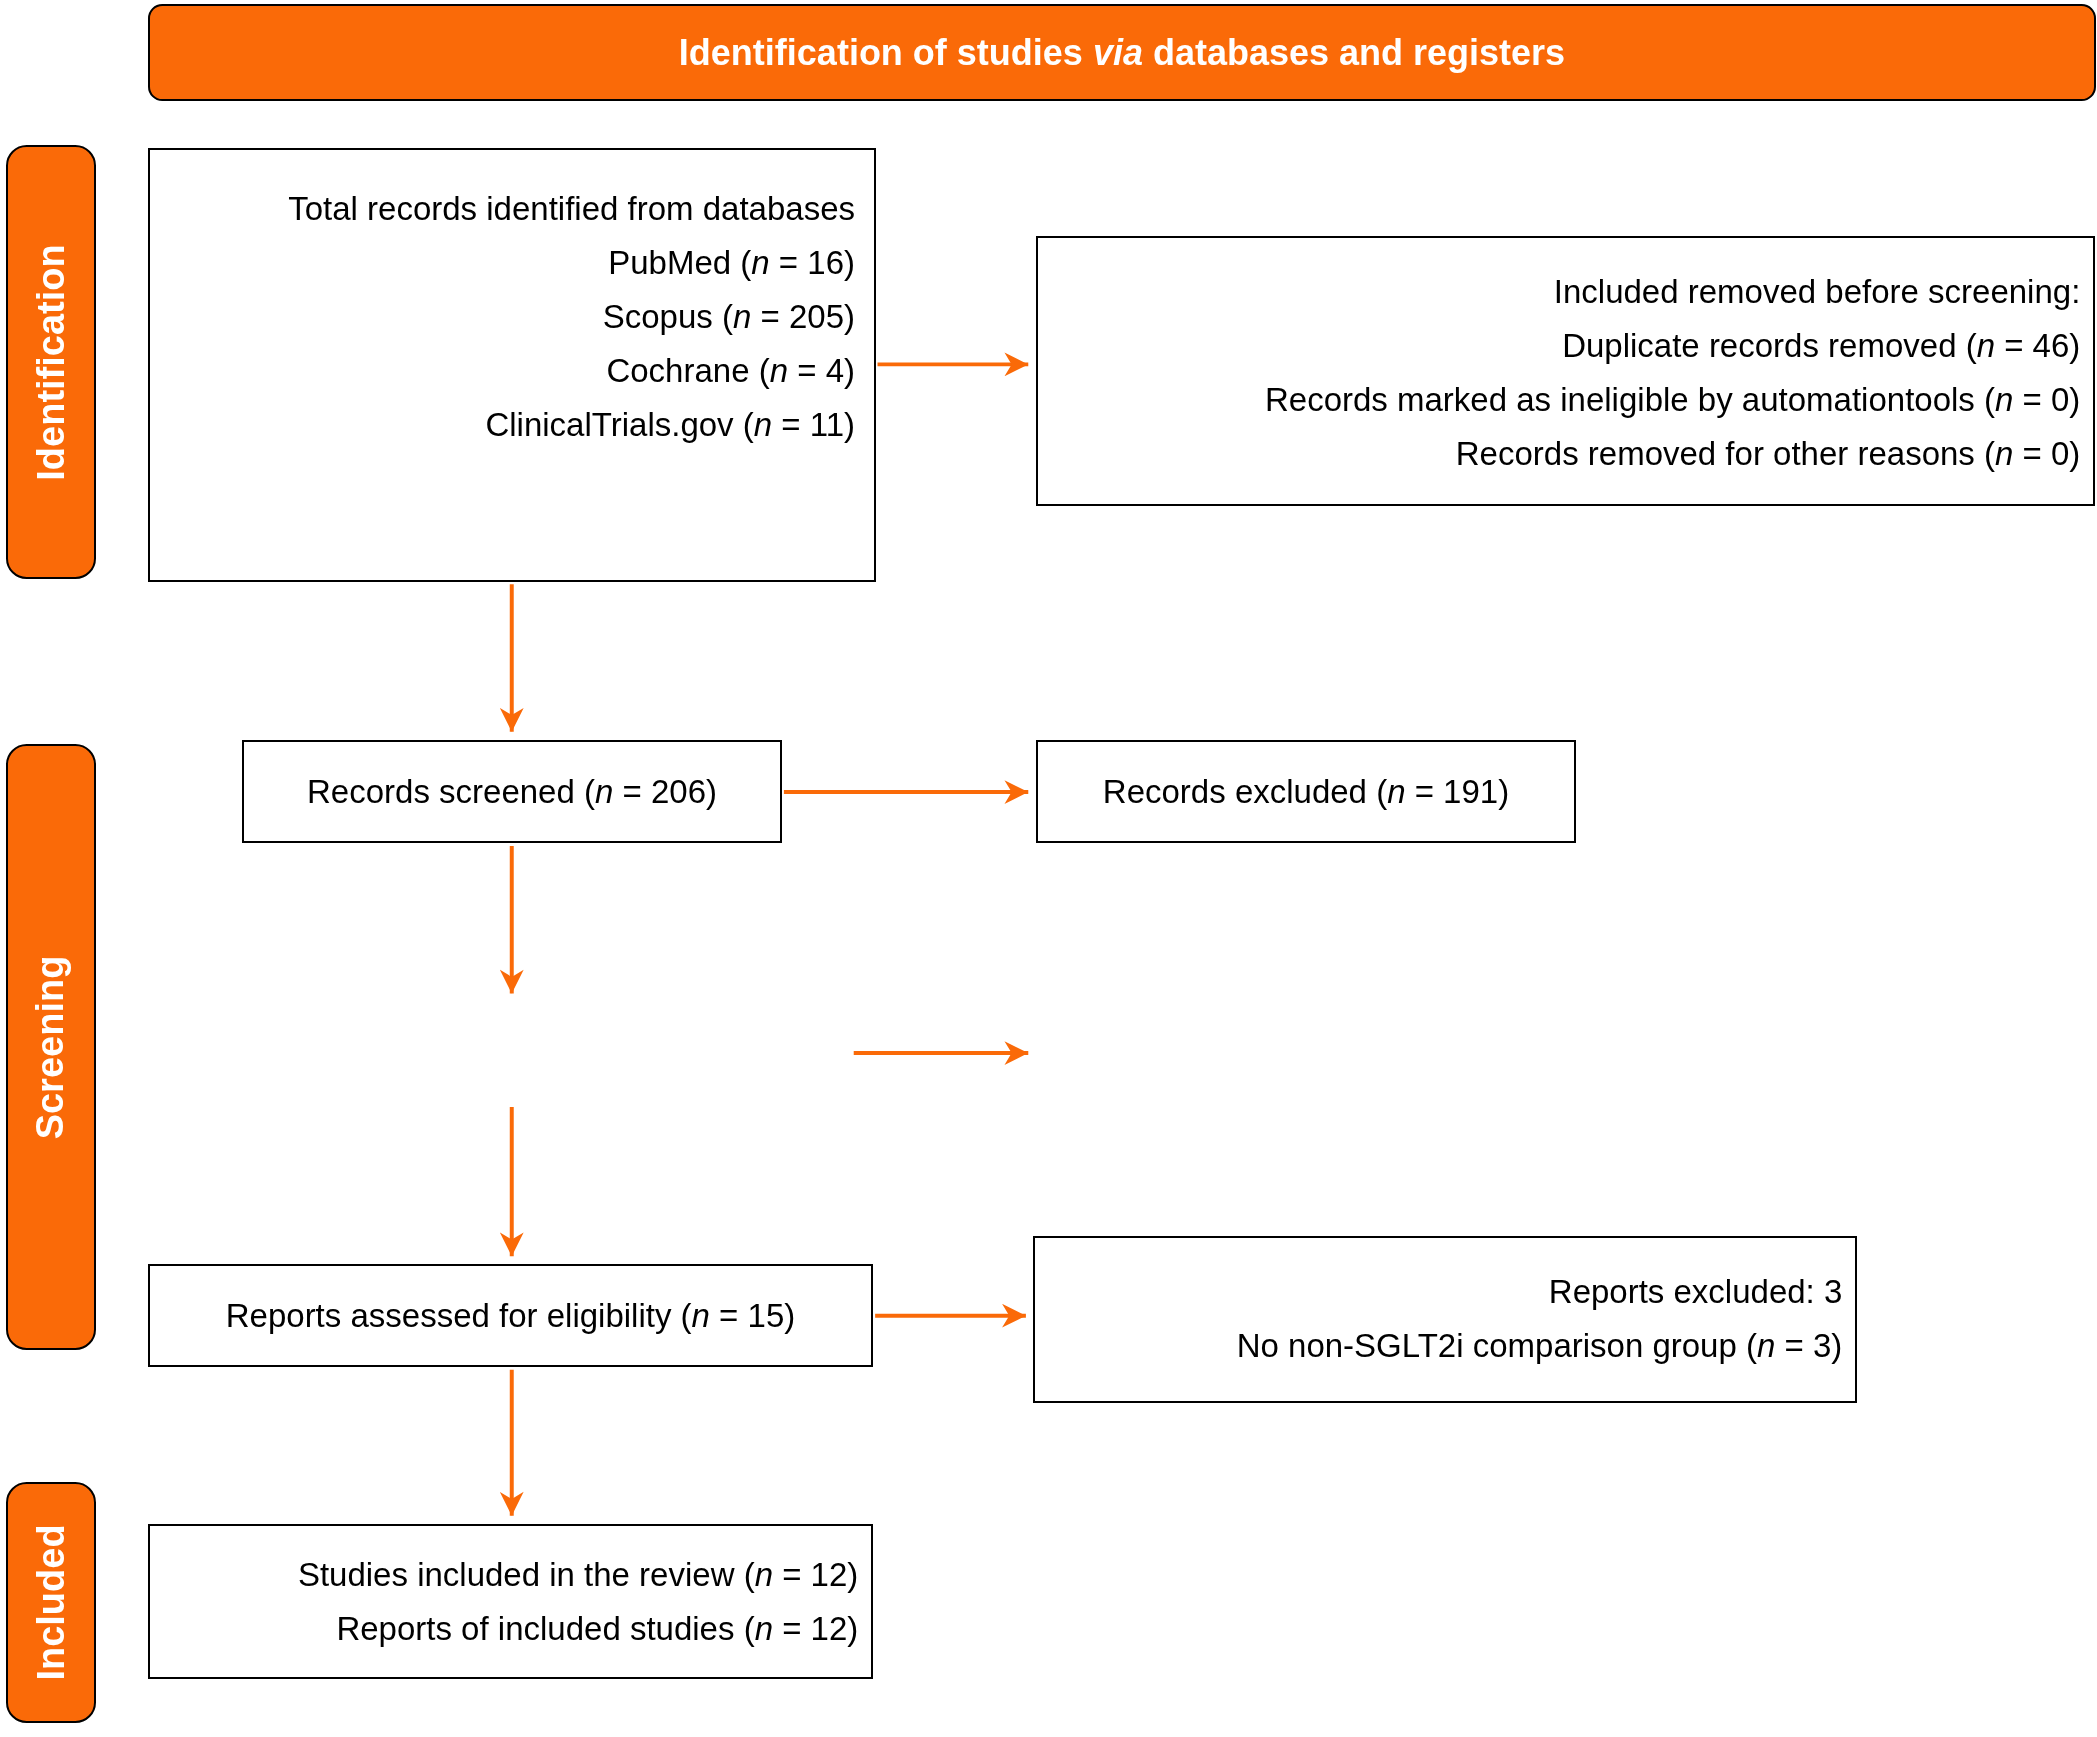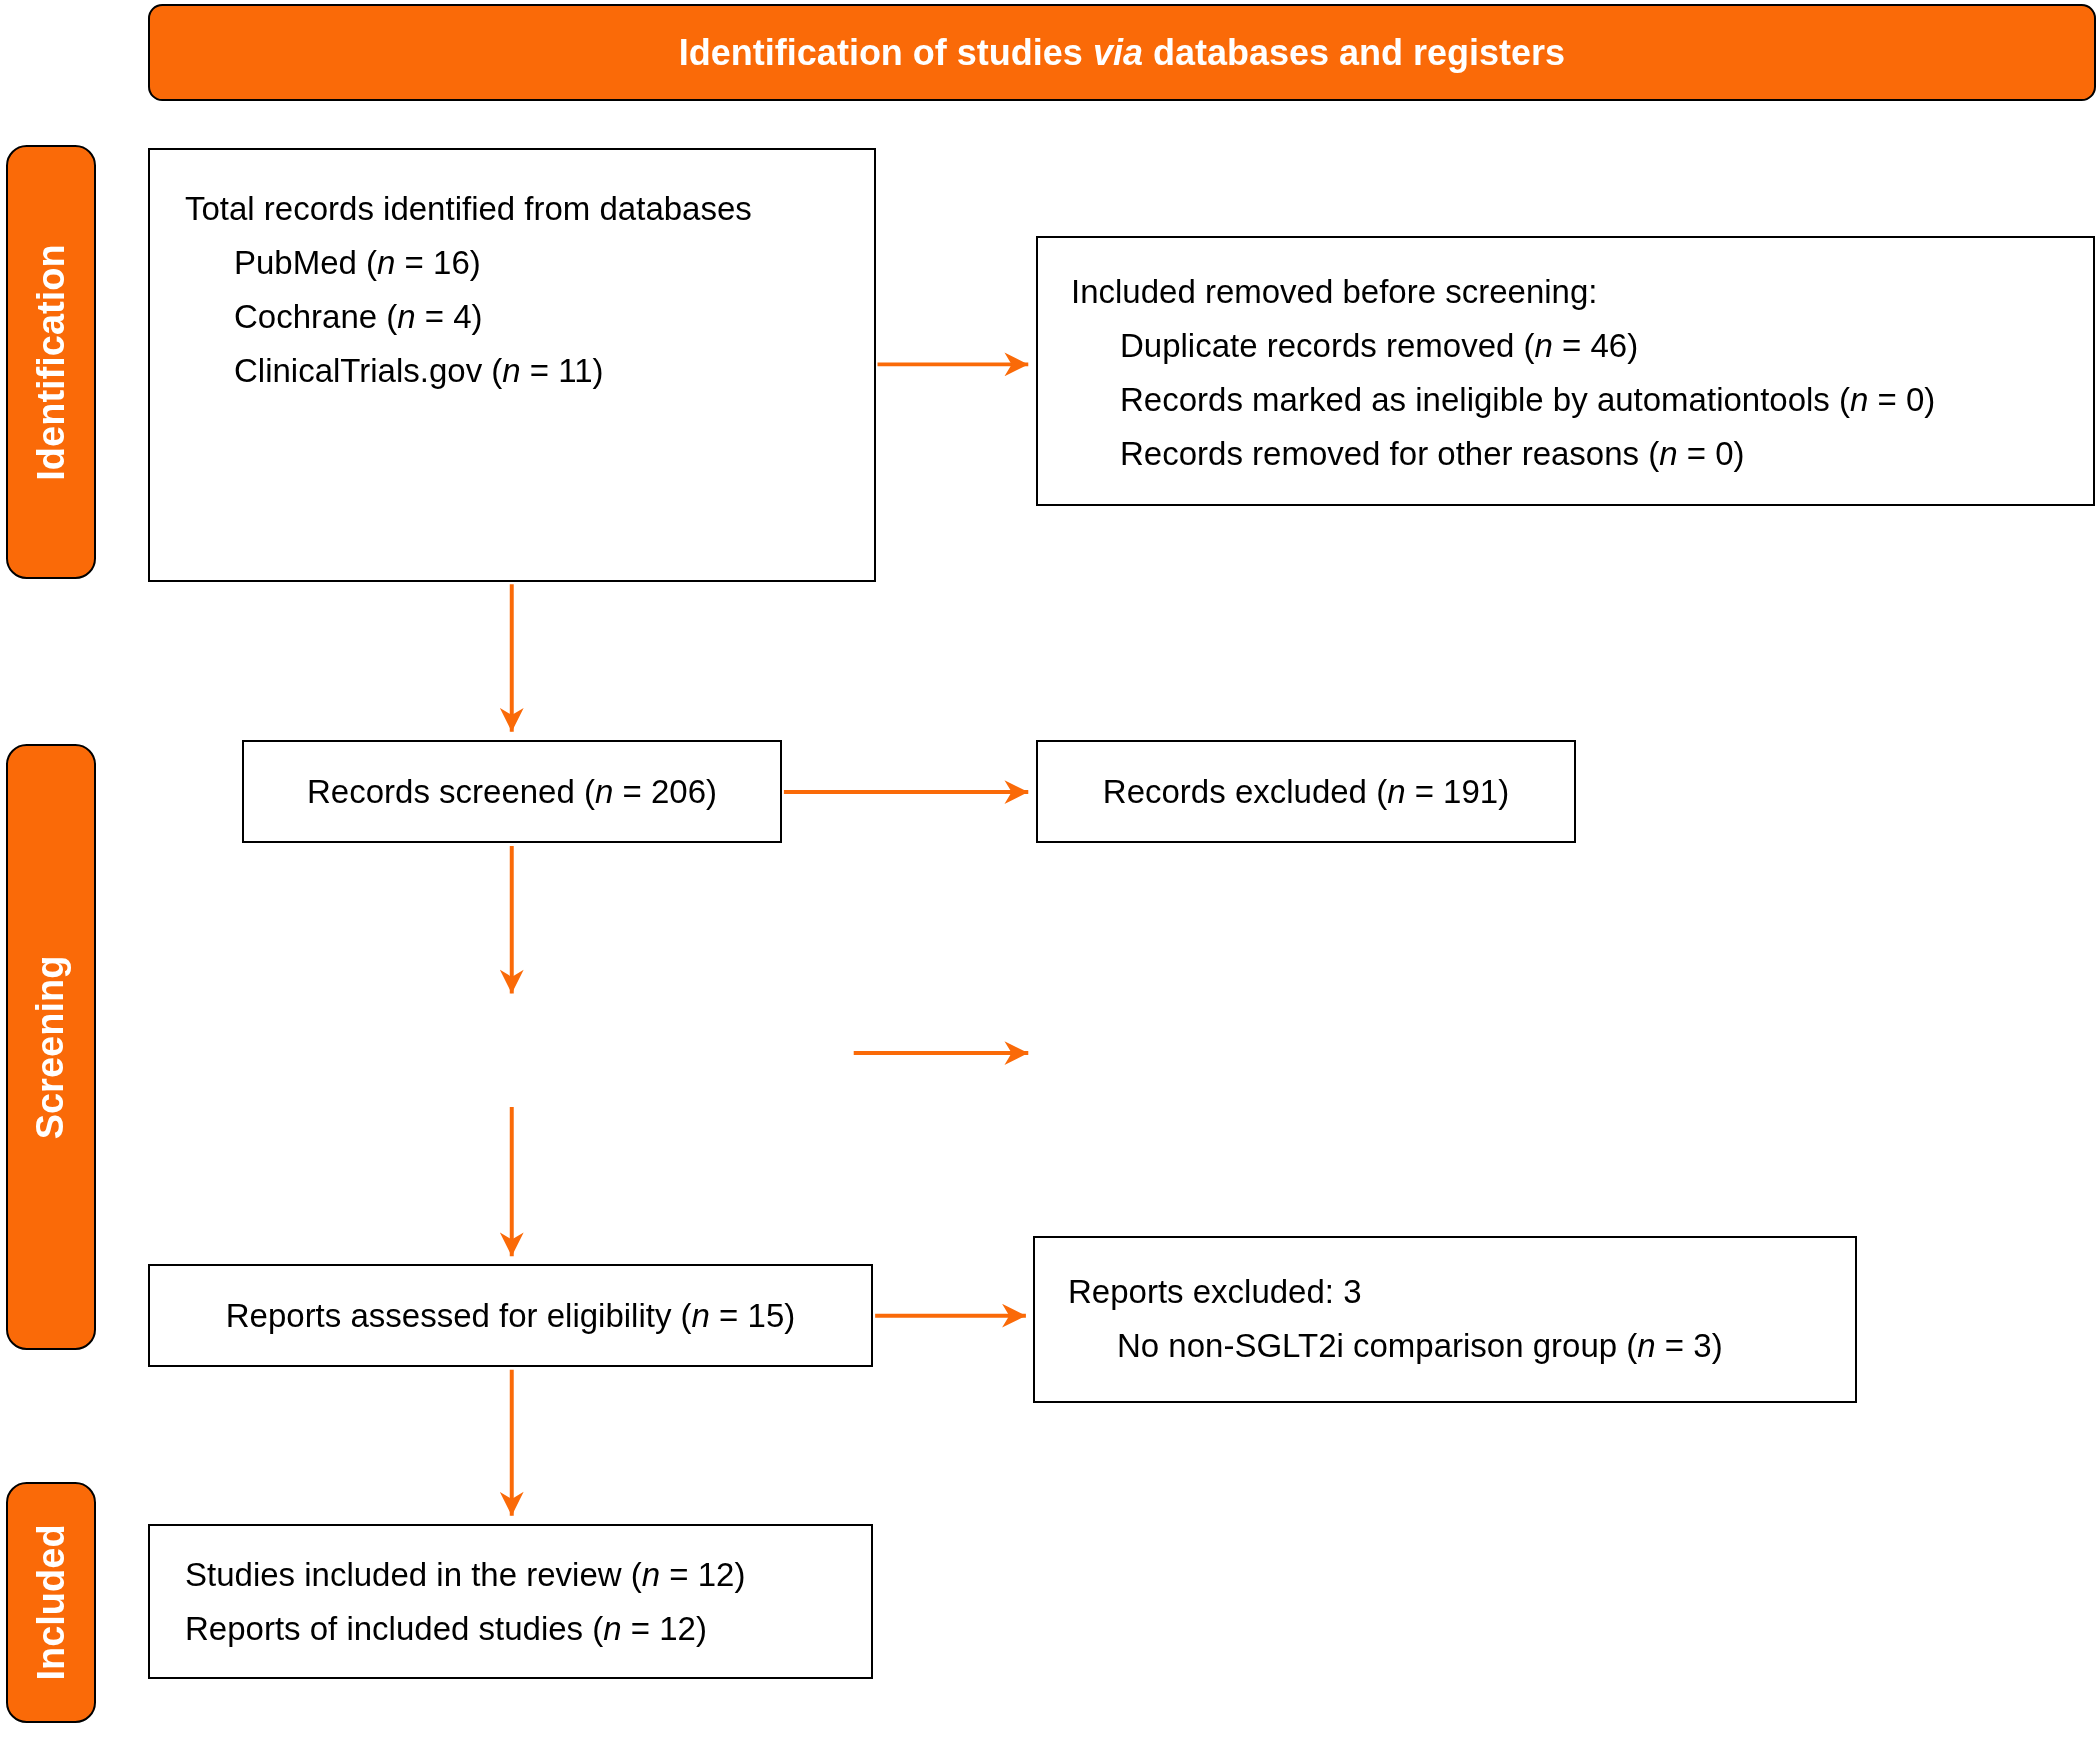--- a/index.html
+++ b/index.html
@@ -46,20 +46,21 @@
   .stage .vtext{transform:rotate(-90deg);white-space:nowrap;}
   #stage-identification{top:145px;height:434px;}
   #stage-screening{top:744px;height:606px;}
   #stage-included{top:1482px;height:241px;}
   .box{
     position:absolute;
     background:var(--box-background);
     border:2.4px solid var(--box-border);
     color:var(--text);
     font-size:33px;
+    text-align:right;
   }
   .box .line{line-height:54px;white-space:nowrap;}
   .box .line.indent{padding-left:49px;}
   .box.center{display:flex;align-items:center;justify-content:center;}
   #box-identified{left:148px;top:148px;width:728px;height:434px;padding:32px 19px 0 35px;}
   #box-removed{left:1036px;top:236px;width:1059px;height:270px;padding:27px 12.7px 0 33px;}
   #box-screened{left:242px;top:740px;width:540px;height:103px;}
   #box-excluded{left:1036px;top:740px;width:540px;height:103px;}
   #box-sought{left:168px;top:1002px;width:683px;height:103px;}
   #box-not-retrieved{left:1036px;top:1002px;width:552px;height:103px;}
@@ -99,20 +100,21 @@
     <span class="vtext">Screening</span>
   </div>
   <div class="stage" id="stage-included">
     <span class="vtext">Included</span>
   </div>
 
   <div class="box" id="box-identified">
     <div>
         <div class="line">Total records identified from databases</div>
         <div class="line indent">PubMed (<i>n</i> = 16)</div>
+        <div class="line indent">Scopus (<i>n</i> = 205)</div>
         <div class="line indent">Cochrane (<i>n</i> = 4)</div>
         <div class="line indent">ClinicalTrials.gov (<i>n</i> = 11)</div>
       </div>
   </div>
 
   <div class="box" id="box-removed">
     <div>
         <div class="line">Included removed before screening:</div>
         <div class="line indent">Duplicate records removed (<i>n</i> = 46)</div>
         <div class="line indent">Records marked as ineligible by automationtools (<i>n</i> = 0)</div>

